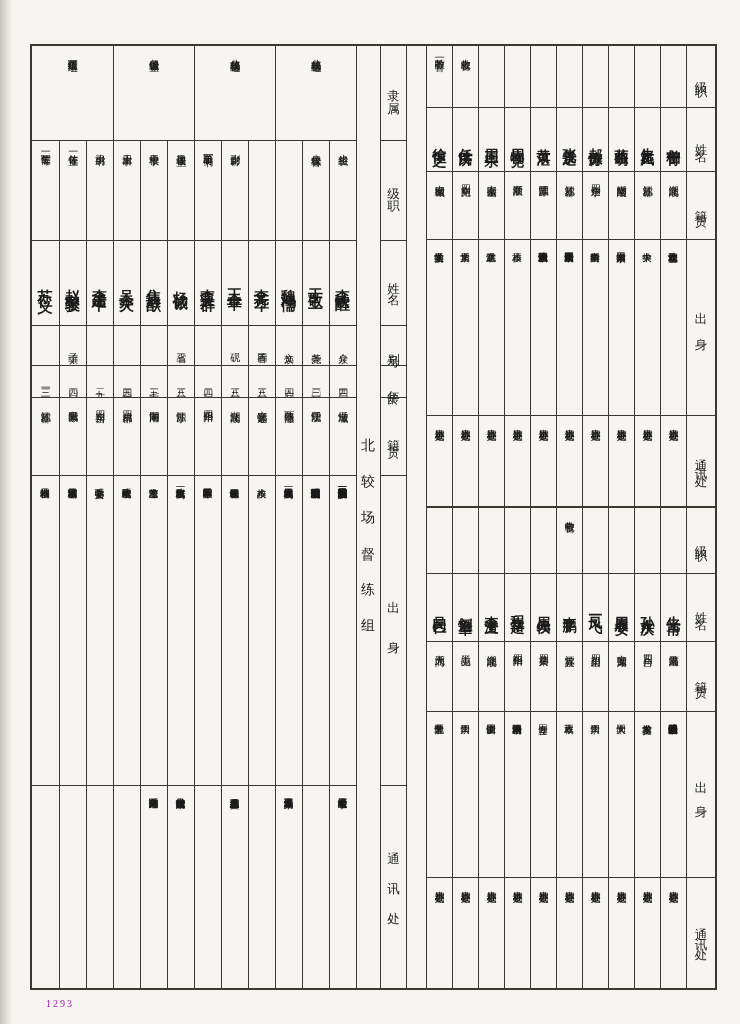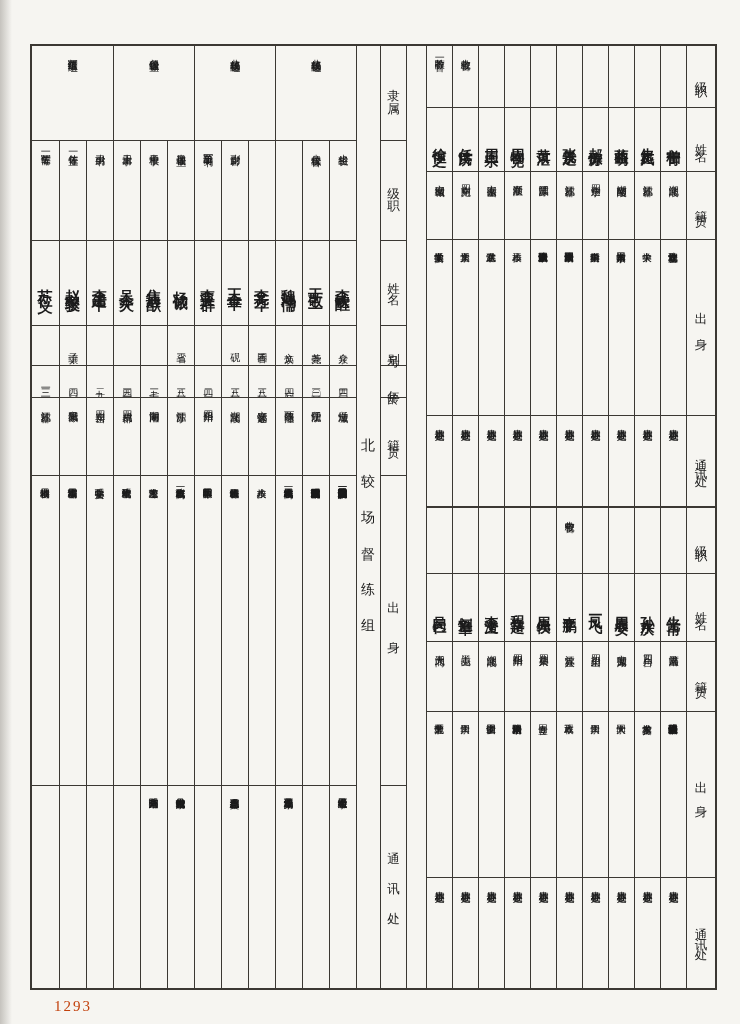--- a/index.html
+++ b/index.html
@@ -38,21 +38,21 @@
   .ls26 .v{letter-spacing:26px}.ls30 .v{letter-spacing:30px}.ls40 .v{letter-spacing:40px}
   .gutter{width:20px;border-left:1px solid var(--ink)}
   
   .rtables{width:260px;display:flex;flex-direction:column}
   .rt{display:flex;flex-direction:column}
   .ha1{height:62px}.ha2{height:64px}.ha3{height:68px}.ha4{height:176px}
   .ha5{height:92px;border-bottom-width:2px}
   .hc1{height:66px}.hc2{height:68px}.hc3{height:70px}.hc4{height:166px}
   .hc5{height:110px;border-bottom:none}
   .labels-right{width:29px;border-left:1px solid var(--ink);display:flex;flex-direction:column}
-  .page-number{position:absolute;left:54px;top:998px;font-family:"Liberation Serif","DejaVu Serif",serif;font-size:15px;letter-spacing:2px;color:#c2410c}
+  .page-number{position:absolute;left:46px;top:998px;font-family:"Liberation Serif","DejaVu Serif",serif;font-size:10px;letter-spacing:2px;color:#a21caf}
 </style>
 </head>
 <body>
 
 <div class="paper">
   <div class="sheet">
 
     <div class="lt">
       <div class="band hb1">
         <div class="c w3 s10">

